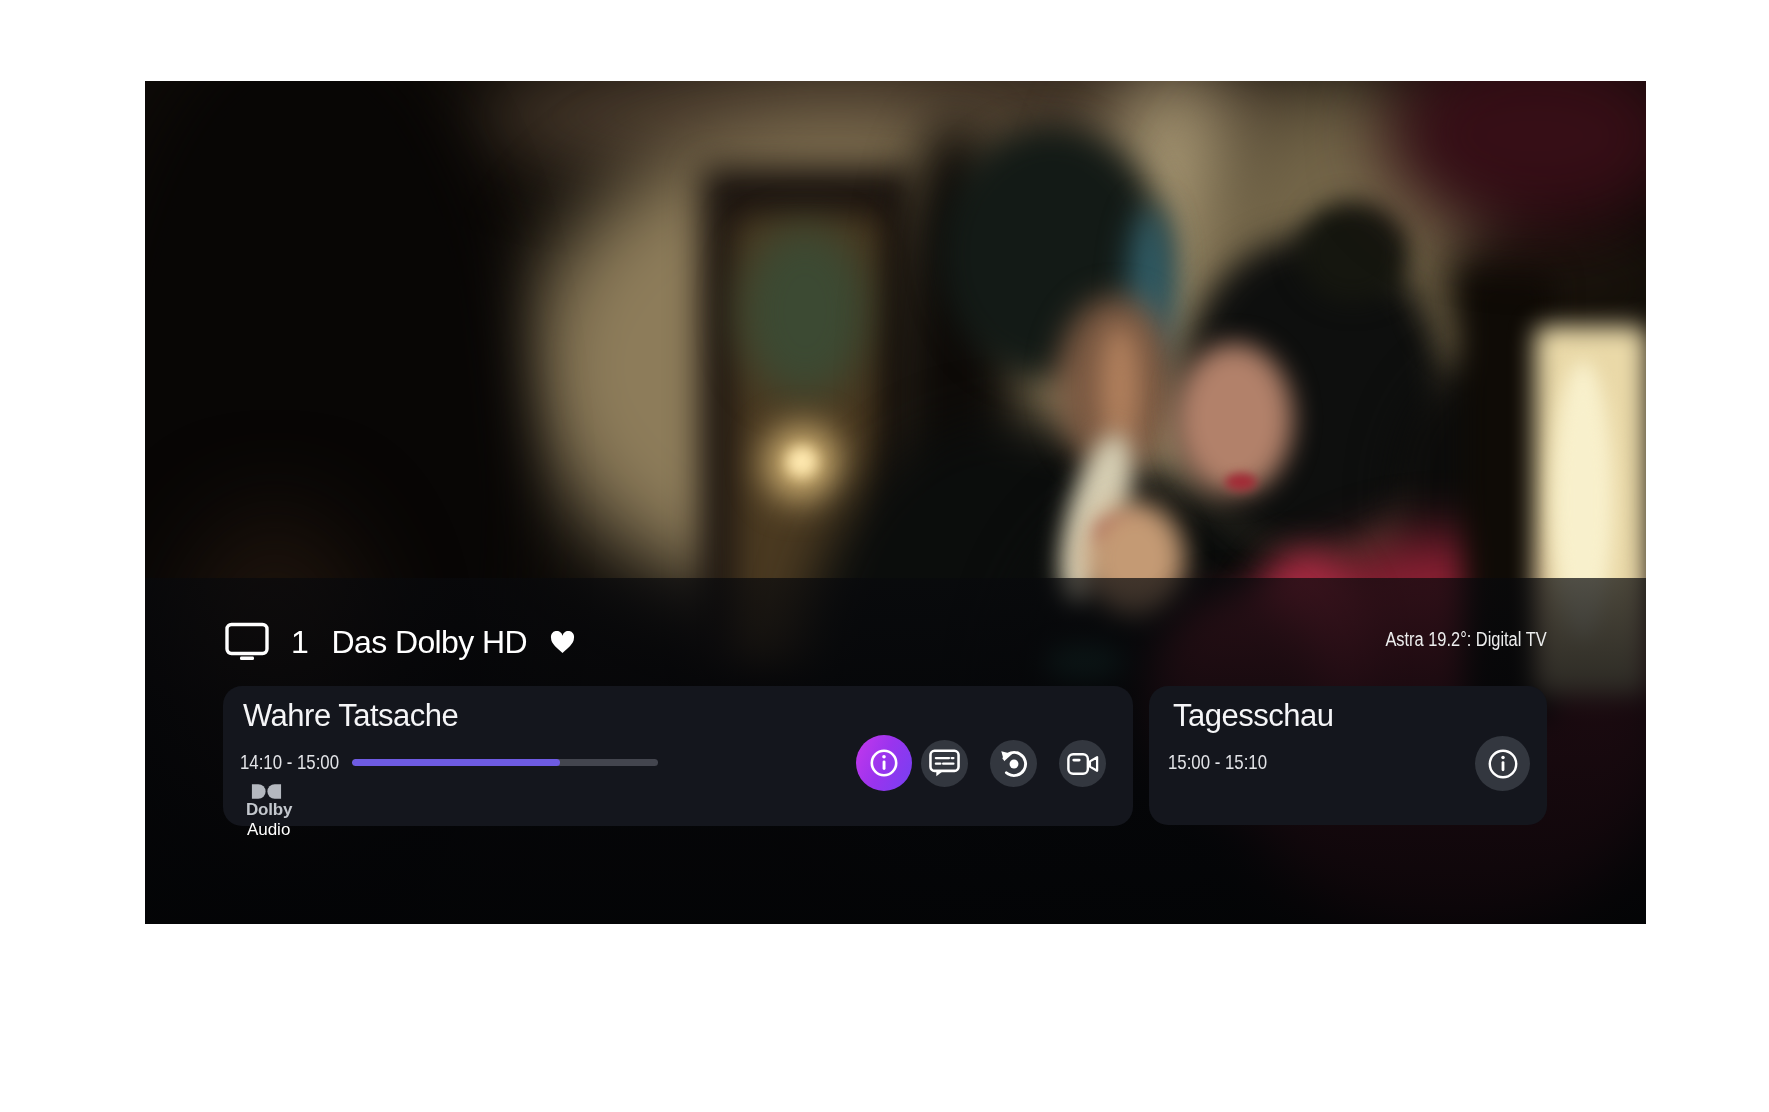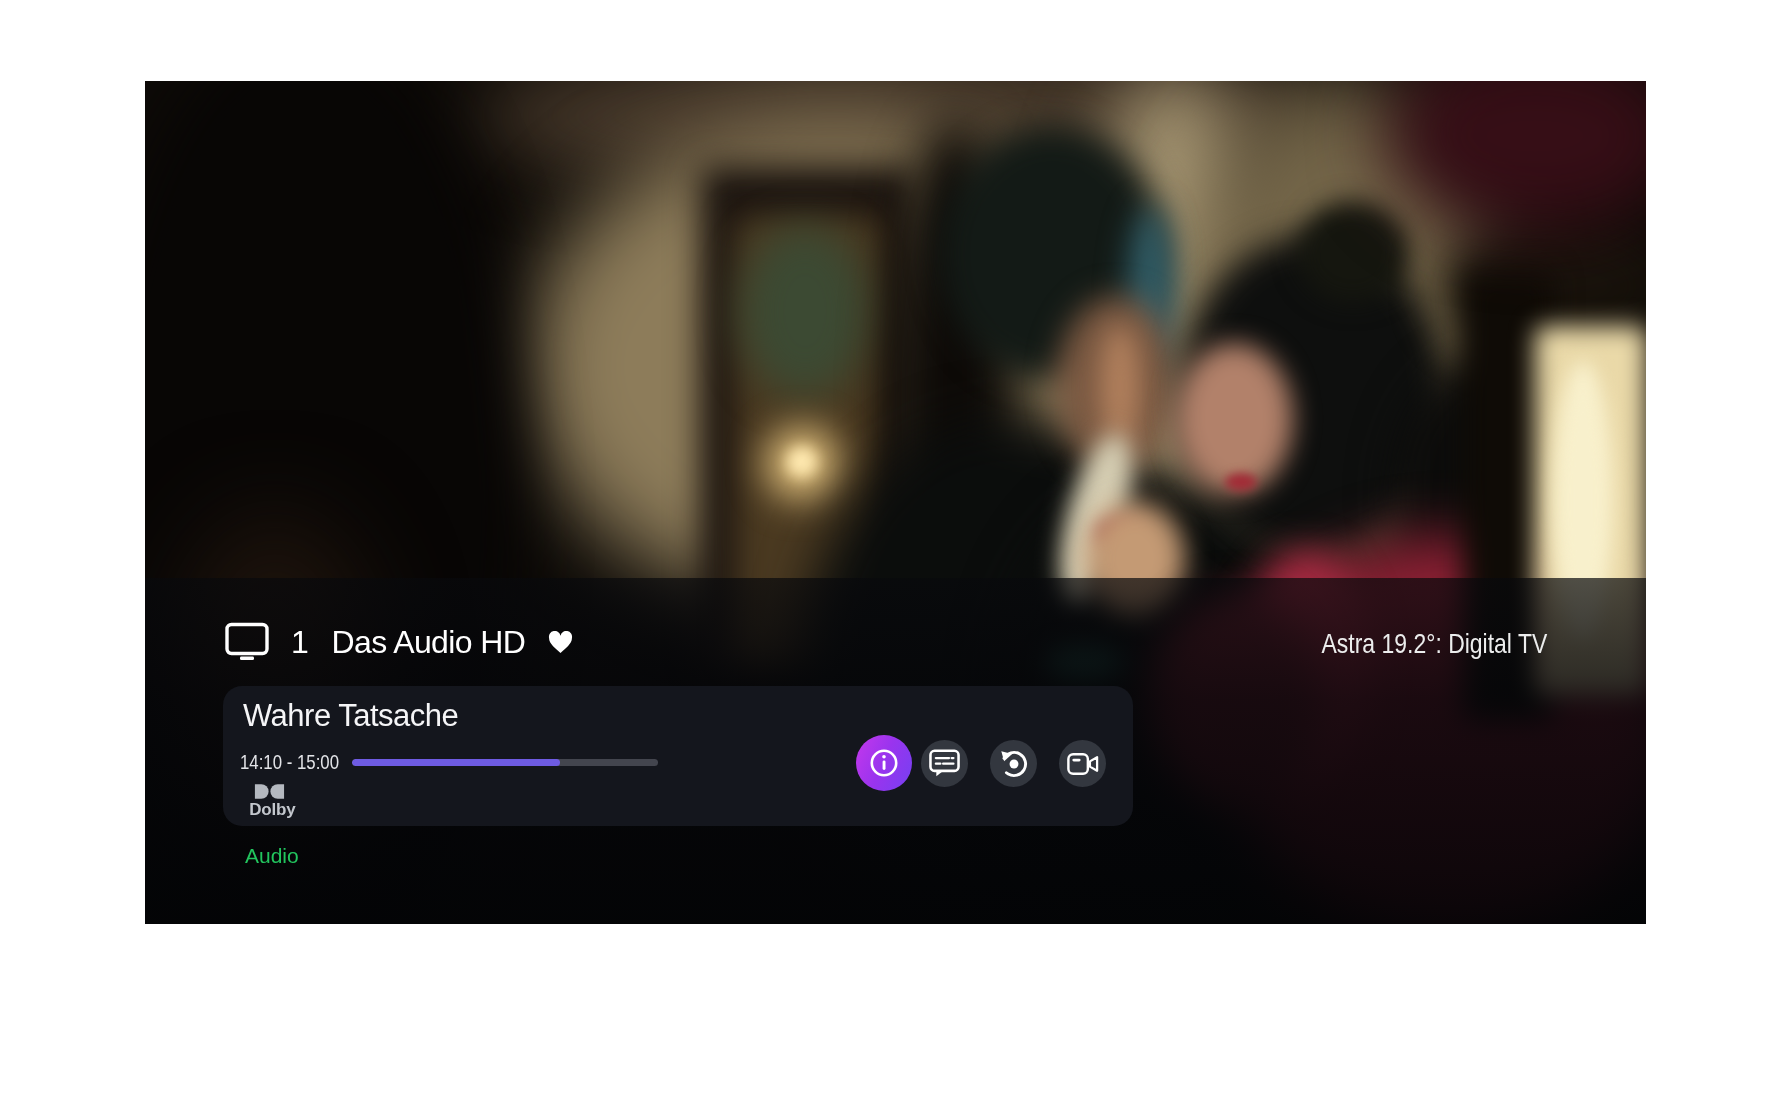--- a/index.html
+++ b/index.html
@@ -7,36 +7,36 @@
   .tv{position:absolute;left:145px;top:81px;width:1501px;height:843px;background:#0d0a07;overflow:hidden;}
   .scene{position:absolute;inset:0;}
   .blob{position:absolute;border-radius:50%;}
   .overlay{position:absolute;left:0;right:0;top:497px;bottom:0;
     background:linear-gradient(180deg,rgba(8,9,12,0.70) 0%,rgba(5,6,9,0.84) 35%,rgba(3,4,6,0.93) 100%);}
   
   .ch-row{position:absolute;left:80px;top:540px;height:42px;display:flex;align-items:center;color:#fff;}
   .ch-num{font-size:32px;font-weight:300;margin-left:22px;letter-spacing:-.3px;}
   .ch-name{font-size:32px;font-weight:300;margin-left:23px;letter-spacing:-.6px;}
   .ch-heart{margin-left:23px;display:flex;align-items:center;}
-  .sat{position:absolute;right:99px;top:547px;font-size:28px;font-weight:300;color:#eceded;white-space:nowrap;}
+  .sat{position:absolute;right:99px;top:547px;font-size:20px;font-weight:300;color:#eceded;white-space:nowrap;}
   .condr{display:inline-block;transform:scaleX(.82);transform-origin:right center;}
   .condl{display:inline-block;transform:scaleX(.80);transform-origin:left center;}
   
   .card{position:absolute;top:605px;background:var(--card-bg,#14161d);border-radius:19px;color:#f4f4f6;}
   .card.now{left:78px;width:910px;height:140px;}
   .card.next{left:1004px;width:398px;height:139px;}
   .card-title{position:absolute;left:20px;top:12px;font-size:31px;font-weight:300;letter-spacing:-.5px;color:#f5f5f7;white-space:nowrap;}
   .card.next .card-title{left:24px;}
   .time{position:absolute;left:17px;top:64px;font-size:21px;font-weight:300;color:#e3e4e8;white-space:nowrap;}
   .card.next .time{left:19px;}
   .progress{position:absolute;left:129px;top:73px;width:306px;height:7px;border-radius:4px;background:var(--progress-track,#43454e);overflow:hidden;}
   .progress-fill{height:100%;border-radius:4px;background:var(--progress-fill,#6e5be2);width:68%;}
   .dolby{position:absolute;left:17px;top:97px;display:flex;align-items:center;height:20px;flex-direction:column;}
   .dolby-brand{font-size:17px;font-weight:700;color:#c3c7cd;margin-left:6px;letter-spacing:-.2px;}
-  .dolby-type{font-size:21px;font-weight:300;color:#22c55e;margin-left:5px;margin-top:24px;}
+  .dolby-type{font-size:17px;font-weight:300;color:#ffffff;margin-left:5px;}
   
   .btn{position:absolute;border-radius:50%;display:flex;align-items:center;justify-content:center;box-sizing:border-box;}
   .btn.gray{width:47px;height:47px;background:var(--button-bg,#33373f);top:54px;}
   .btn.accent{width:56px;height:56px;top:49px;left:633px;
     background:linear-gradient(115deg,#c538ec 0%,#9a34ee 48%,#7540f2 100%);}
   .btn.b2{left:698px;}.btn.b3{left:767px;}.btn.b4{left:836px;}
   .btn.info-next{width:55px;height:55px;top:50px;left:326px;background:var(--button-bg,#33373f);}
 </style>
 </head>
 <body>
@@ -84,21 +84,21 @@
   <div class="overlay"></div>
 
   <div class="ch-row">
     <span style="display:flex;">
       <svg width="44" height="40" viewBox="0 0 44 40" fill="none">
         <rect x="2" y="2.5" width="40" height="29" rx="4.5" stroke="#ffffff" stroke-width="3.4"></rect>
         <rect x="15" y="34.5" width="14" height="3.6" rx="1.4" fill="#ffffff"></rect>
       </svg>
     </span>
     <span class="ch-num">1</span>
-    <span class="ch-name">Das Audio HD</span>
+    <span class="ch-name">Das Dolby HD</span>
     <span class="ch-heart">
       <svg width="25" height="23" viewBox="0 0 24 22" fill="#ffffff">
         <path d="M12 21 C 7.2 16.6 1 12.2 1 6.6 A 5.6 5.6 0 0 1 12 4.4 A 5.6 5.6 0 0 1 23 6.6 C 23 12.2 16.8 16.6 12 21 Z"></path>
       </svg>
     </span>
   </div>
 
   <div class="sat">
     <span class="condr">Astra 19.2°: Digital TV</span>
   </div>
@@ -156,14 +156,29 @@
       <span style="display:flex;">
         <svg width="32" height="24" viewBox="0 0 37 27" fill="none">
           <rect x="1.6" y="2.2" width="22.5" height="22.5" rx="5.5" stroke="#ffffff" stroke-width="2.8"></rect>
           <path d="M26.5,10.5 L34.8,5.6 L34.8,21.4 L26.5,16.5 Z" stroke="#ffffff" stroke-width="2.6" stroke-linejoin="round"></path>
           <rect x="6.2" y="7.4" width="9.5" height="3.2" rx="1.6" fill="#ffffff"></rect>
         </svg>
       </span>
     </div>
   </div>
 
+  <div class="card next">
+    <div class="card-title">Tagesschau</div>
+    <div class="time">
+      <span class="condl">15:00 - 15:10</span>
+    </div>
+    <div class="btn info-next">
+      <span style="display:flex;">
+        <svg width="32" height="32" viewBox="0 0 32 32" fill="none">
+          <circle cx="16" cy="16" r="13.2" stroke="#ffffff" stroke-width="2.4"></circle>
+          <circle cx="16" cy="9.4" r="1.75" fill="#ffffff"></circle>
+          <rect x="14.6" y="13.2" width="2.8" height="10" rx="1.4" fill="#ffffff"></rect>
+        </svg>
+      </span>
+    </div>
+  </div>
 
 </div>
 
 </body></html>

